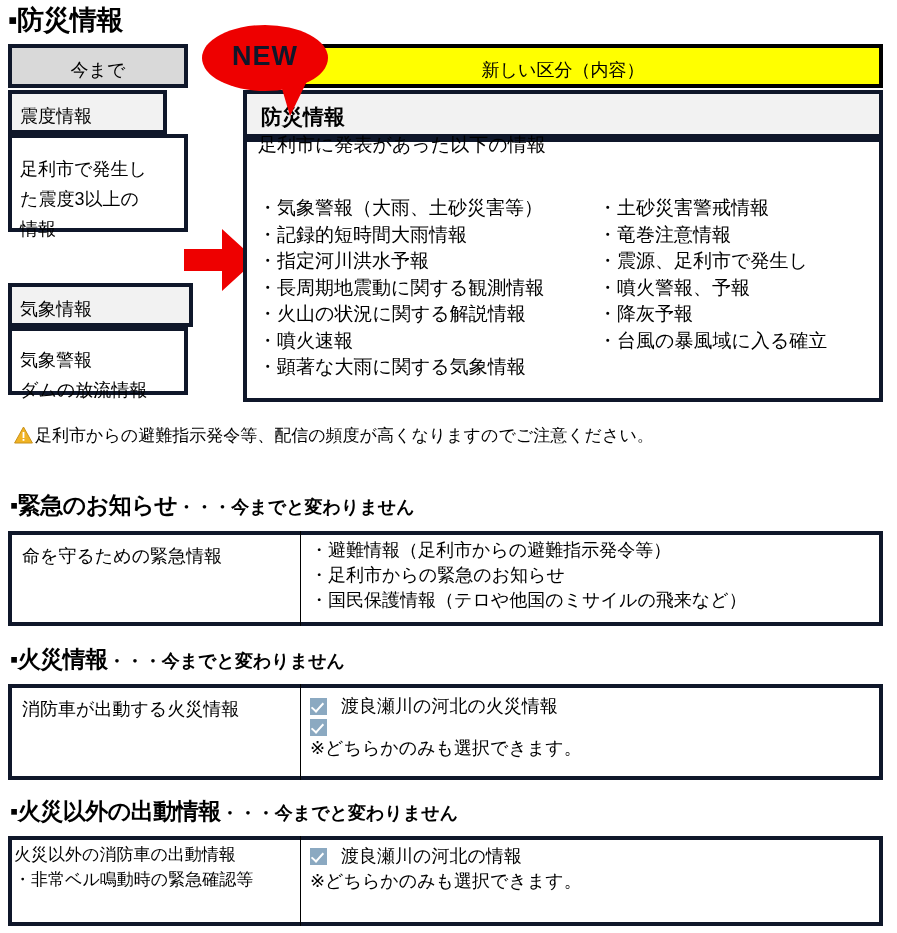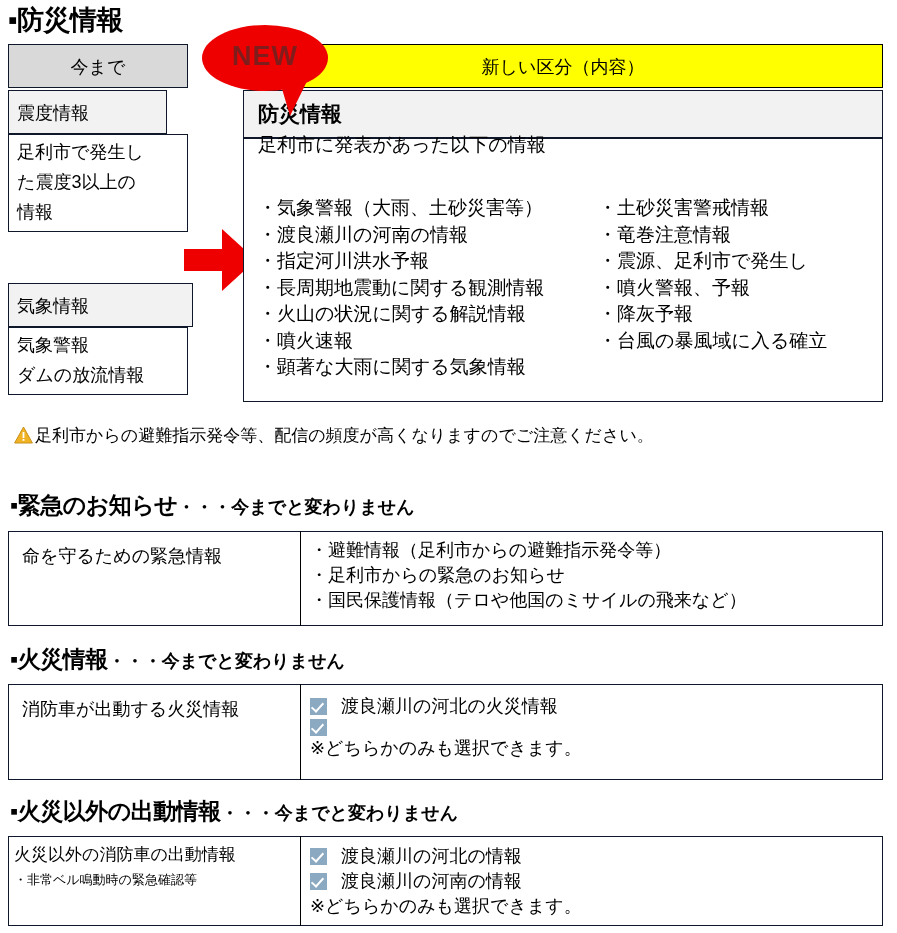--- a/index.html
+++ b/index.html
@@ -32,21 +32,21 @@
     letter-spacing: -0.5px;
   }
   .section-heading .tail {
     font-size: 18px;
     font-weight: bold;
     letter-spacing: 0px;
   }
 
   
   .box {
-    border: 1px solid #0f172a;
+    border: 4px solid #0f172a;
     background: #ffffff;
   }
   .box.grey   { background: #d9d9d9; }
   .box.lgrey  { background: #f2f2f2; }
   .box.yellow { background: #ffff00; border-color:#000; }
 
   .cell-text {
     font-size: 18px;
     line-height: 27px;
     padding: 4px 8px;
@@ -67,21 +67,21 @@
 
   
   .bubble-wrap { z-index: 20; }
   .bubble-text {
     position: absolute;
     left: 0; top: 0;
     width: 100%;
     text-align: center;
     font-size: 27px;
     font-weight: bold;
-    color: #7f1d1d;
+    color: #0f172a;
     line-height: 52px;
     letter-spacing: 1px;
     pointer-events: none;
   }
 
   
   .note-line {
     font-size: 17px;
     line-height: 22px;
     white-space: nowrap;
@@ -131,30 +131,30 @@
 </div>
 
 <div class="abs box grey" style="left:8px; top:44px; width:180px; height:44px;">
   <div class="cell-text center" style="line-height:36px;">今まで</div>
 </div>
 
 <div class="abs box lgrey" style="left:8px; top:90px; width:159px; height:44px;">
   <div class="cell-text" style="line-height:36px;">震度情報</div>
 </div>
 <div class="abs box" style="left:8px; top:134px; width:180px; height:98px;">
-  <div class="cell-text" style="white-space:pre-line; line-height:30px; padding-top:2px;">足利市で発生し
+  <div class="cell-text" style="white-space:pre-line; line-height:30px; padding-top:16px;">足利市で発生し
 た震度3以上の
 情報</div>
 </div>
 
 <div class="abs box lgrey" style="left:8px; top:283px; width:185px; height:44px;">
   <div class="cell-text" style="line-height:36px;">気象情報</div>
 </div>
 <div class="abs box" style="left:8px; top:327px; width:180px; height:68px;">
-  <div class="cell-text" style="white-space:pre-line; line-height:30px; padding-top:2px;">気象警報
+  <div class="cell-text" style="white-space:pre-line; line-height:30px; padding-top:14px;">気象警報
 ダムの放流情報</div>
 </div>
 
 <svg class="abs" style="left:182px; top:225px; width:76px; height:70px;" viewBox="0 0 76 70">
   <polygon points="2,24 40,24 40,4 74,35 40,66 40,46 2,46" fill="#ee0000"></polygon>
 </svg>
 
 <div class="abs box yellow" style="left:243px; top:44px; width:640px; height:44px;">
   <div class="cell-text center" style="line-height:36px;">新しい区分（内容）</div>
 </div>
@@ -162,21 +162,21 @@
 <div class="abs box lgrey" style="left:243px; top:90px; width:640px; height:48px;">
   <div class="cell-text bold" style="line-height:38px; padding-left:14px;">防災情報</div>
 </div>
 
 <div class="abs box" style="left:243px; top:138px; width:640px; height:264px;"></div>
 
 <div class="abs intro-line" style="left:258px; top:132px;">足利市に発表があった以下の情報</div>
 
 <div class="abs list-col" style="left:258px; top:195px;">
   <div>・気象警報（大雨、土砂災害等）</div>
-  <div>・渡良瀬川の河南の情報</div>
+  <div>・記録的短時間大雨情報</div>
   <div>・指定河川洪水予報</div>
   <div>・長周期地震動に関する観測情報</div>
   <div>・火山の状況に関する解説情報</div>
   <div>・噴火速報</div>
   <div>・顕著な大雨に関する気象情報</div>
 </div>
 
 <div class="abs list-col" style="left:598px; top:195px;">
   <div>・土砂災害警戒情報</div>
   <div>・竜巻注意情報</div>
@@ -239,26 +239,22 @@
 
 <div class="abs section-heading" style="left:10px; top:796px;">
   <span>▪</span><span>火災以外の出動情報</span><span class="tail">・・・今までと変わりません</span>
 </div>
 
 <div class="abs box" style="left:8px; top:836px; width:875px; height:90px;"></div>
 <div class="abs" style="left:300px; top:836px; width:1px; height:90px; background:#000000;"></div>
 
 <div class="abs" style="left:14px; top:842px;">
   <div class="plain-row" style="font-size:17px; line-height:25px;">火災以外の消防車の出動情報</div>
-  <div class="plain-row" style="font-size:13px; line-height:25px;">・非常ベル鳴動時の緊急確認等</div>
+  <div class="plain-row" style="font-size:17px; line-height:25px;">・非常ベル鳴動時の緊急確認等</div>
 </div>
 
 <div class="abs" style="left:310px; top:844px;">
   <div class="chk-row">
     <span class="chk-box"></span>
     <span>渡良瀬川の河北の情報</span>
   </div>
-  <div class="chk-row">
-    <span class="chk-box"></span>
-    <span>渡良瀬川の河南の情報</span>
-  </div>
   <div class="plain-row">※どちらかのみも選択できます。</div>
 </div>
 
 </body></html>

